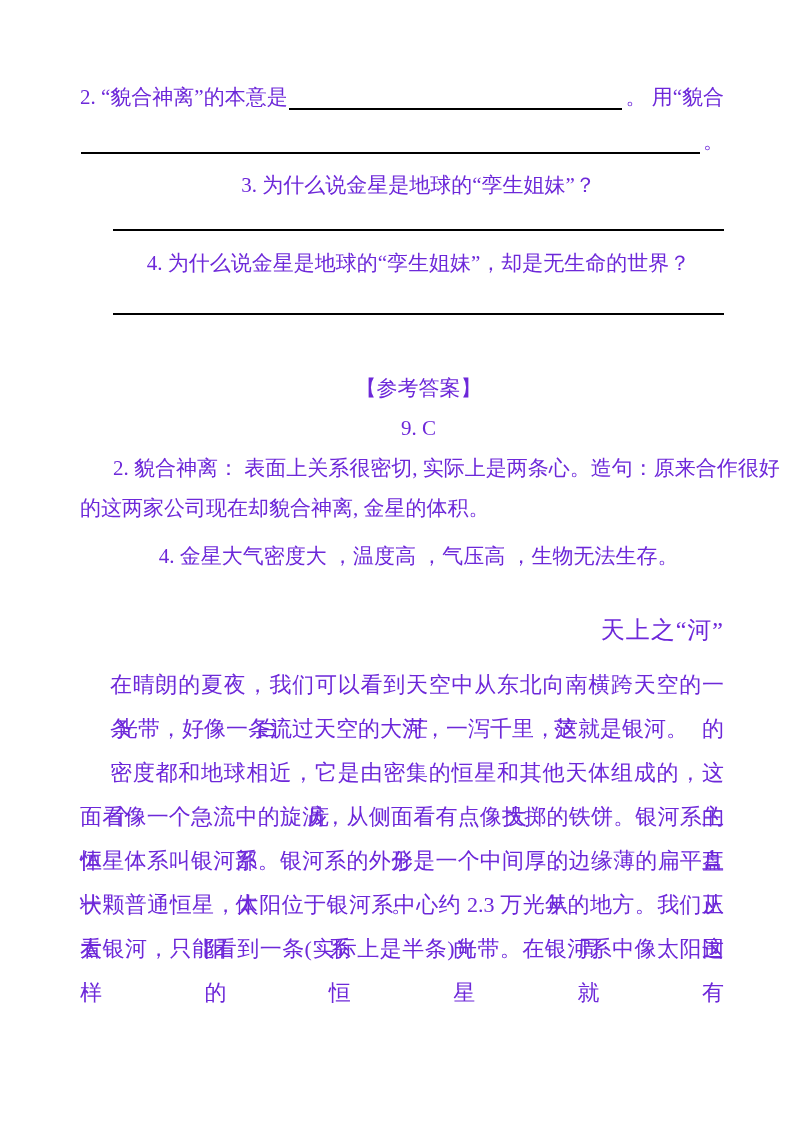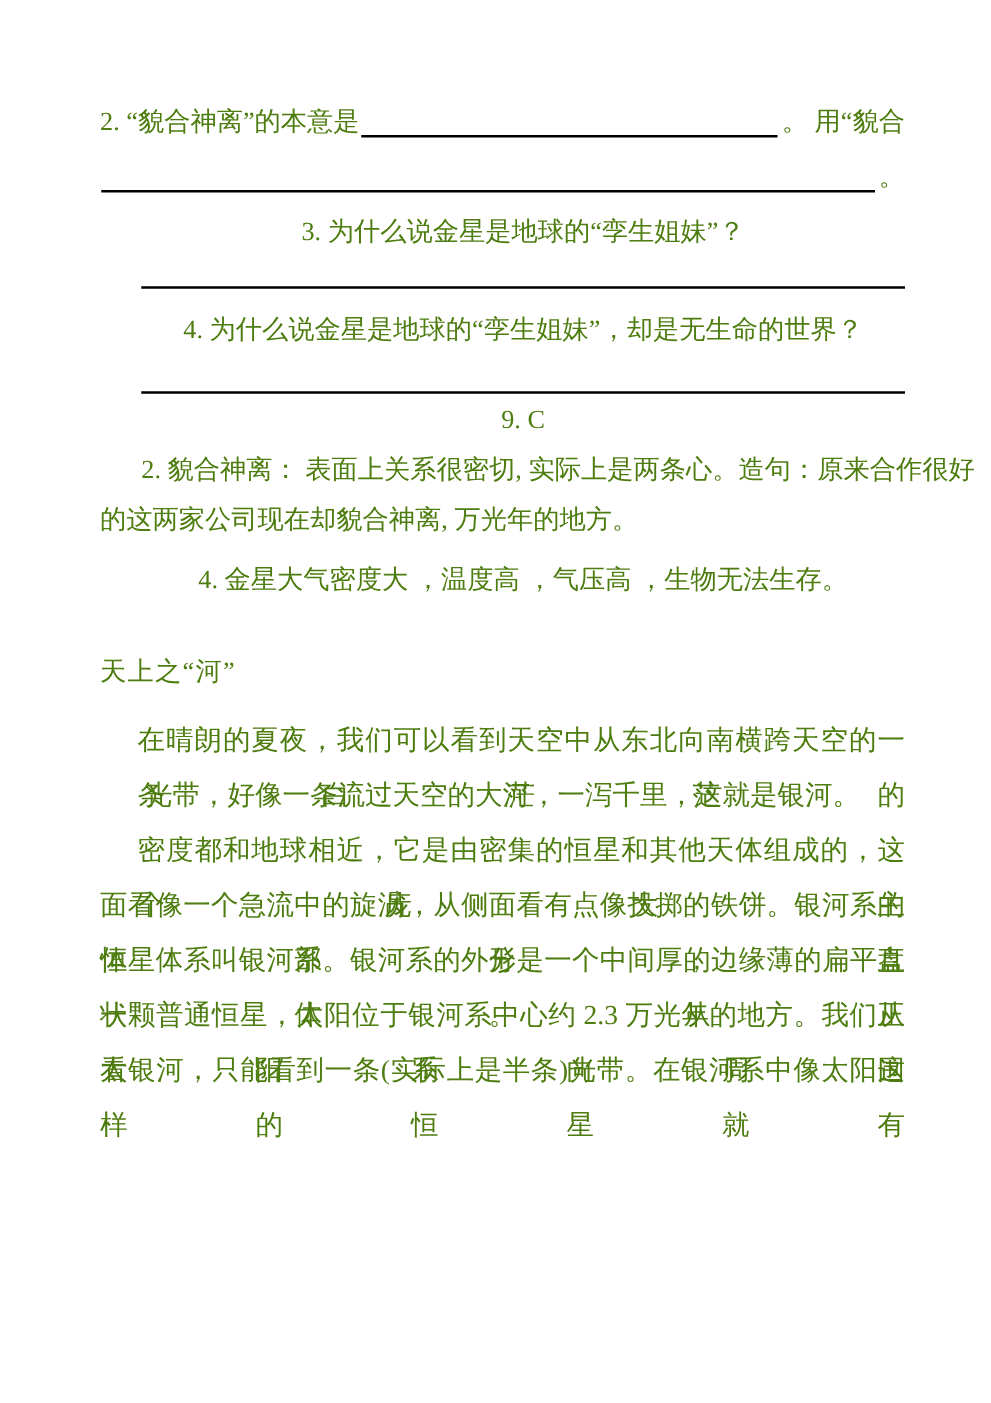--- a/index.html
+++ b/index.html
@@ -8,21 +8,21 @@
     background: #ffffff;
   }
   .page {
     position: relative;
     width: 793px;
     height: 1122px;
     margin: 0;
     box-sizing: border-box;
     padding: 75px 69px 16px 80px;
     background: #ffffff;
-    color: #4d7c0f;
+    color: #6d28d9;
     font-family: "Liberation Serif", "DejaVu Serif", serif;
     overflow: hidden;
   }
   
   .qline {
     height: 44px;
     line-height: 44px;
     font-size: 21px;
     white-space: nowrap;
   }
@@ -52,22 +52,22 @@
     font-size: 21px;
     white-space: nowrap;
   }
   .header { margin-top: 53px; }
   .a4     { margin-top: 8px; }
   
   .title {
     margin-top: 32px;
     height: 44px;
     line-height: 44px;
-    font-size: 21px;
-    text-align: left;
+    font-size: 24px;
+    text-align: right;
     letter-spacing: 1px;
   }
   .pline {
     height: 44px;
     line-height: 44px;
     font-size: 22px;
     text-align: center;
   }
   .p-first  { margin-top: 11px; }
   .indent2  { padding-left: 30px; }
@@ -93,23 +93,24 @@
   </div>
 
   <div class="qline indent">3. 为什么说金星是地球的“孪生姐妹”？</div>
 
   <div class="answer-rule rule1"></div>
 
   <div class="qline indent q4">4.  为什么说金星是地球的“孪生姐妹”，却是无生命的世界？</div>
 
   <div class="answer-rule rule2"></div>
 
+  <div class="aline indent header">【参考答案】</div>
   <div class="aline indent">9. C</div>
   <div class="aline indent">2.  貌合神离： 表面上关系很密切, 实际上是两条心。造句：原来合作很好</div>
-  <div class="aline">的这两家公司现在却貌合神离, 万光年的地方。</div>
+  <div class="aline">的这两家公司现在却貌合神离, 金星的体积。</div>
   <div class="aline indent a4">4. 金星大气密度大 ，温度高 ，气压高 ，生物无法生存。</div>
 
   <div class="title">天上之“河”</div>
 
   <div class="pline p-first indent2 just">在晴朗的夏夜，我们可以看到天空中从东北向南横跨天空的一条白茫茫的</div>
   <div class="pline">光带，好像一条流过天空的大河，一泻千里，这就是银河。</div>
   <div class="pline indent2 just">密度都和地球相近，它是由密集的恒星和其他天体组成的，这个庞大的</div>
   <div class="pline just">面看像一个急流中的旋涡，从侧面看有点像投掷的铁饼。银河系主体部分的直</div>
   <div class="pline just">恒星体系叫银河系。银河系的外形是一个中间厚，边缘薄的扁平盘状体。从正</div>
   <div class="pline just">一颗普通恒星，太阳位于银河系中心约 2.3 万光年的地方。我们从太阳系向周围</div>

